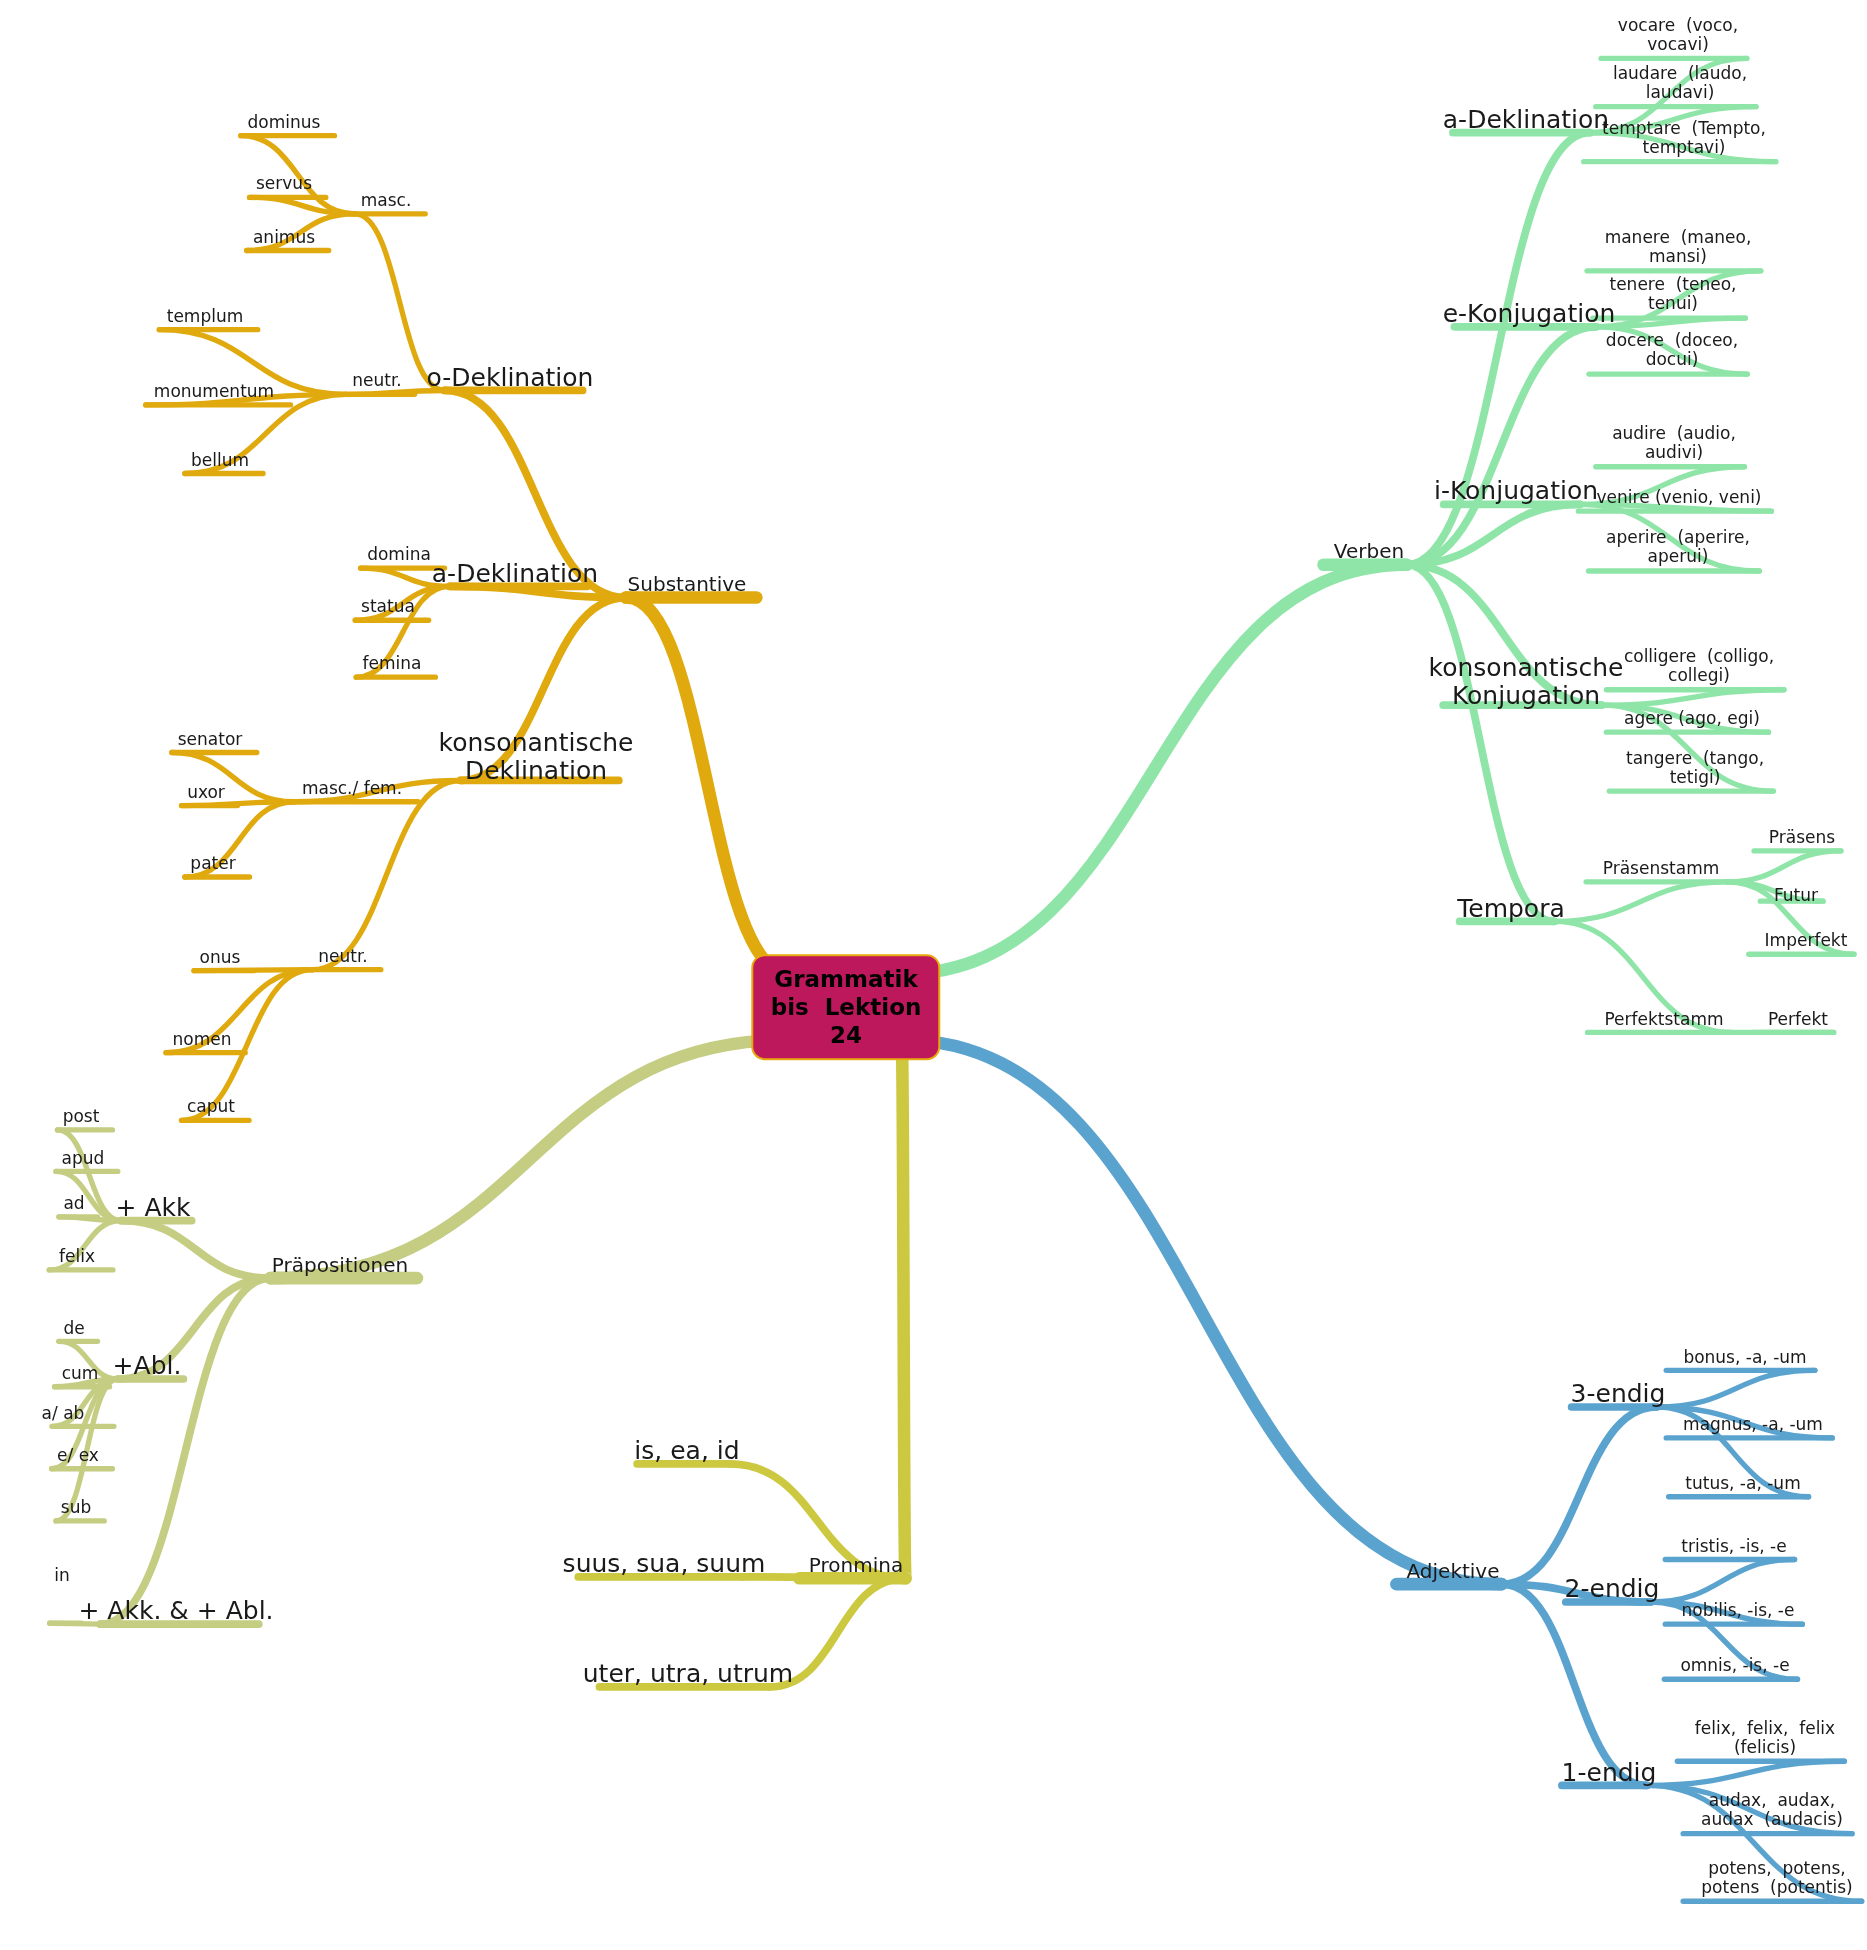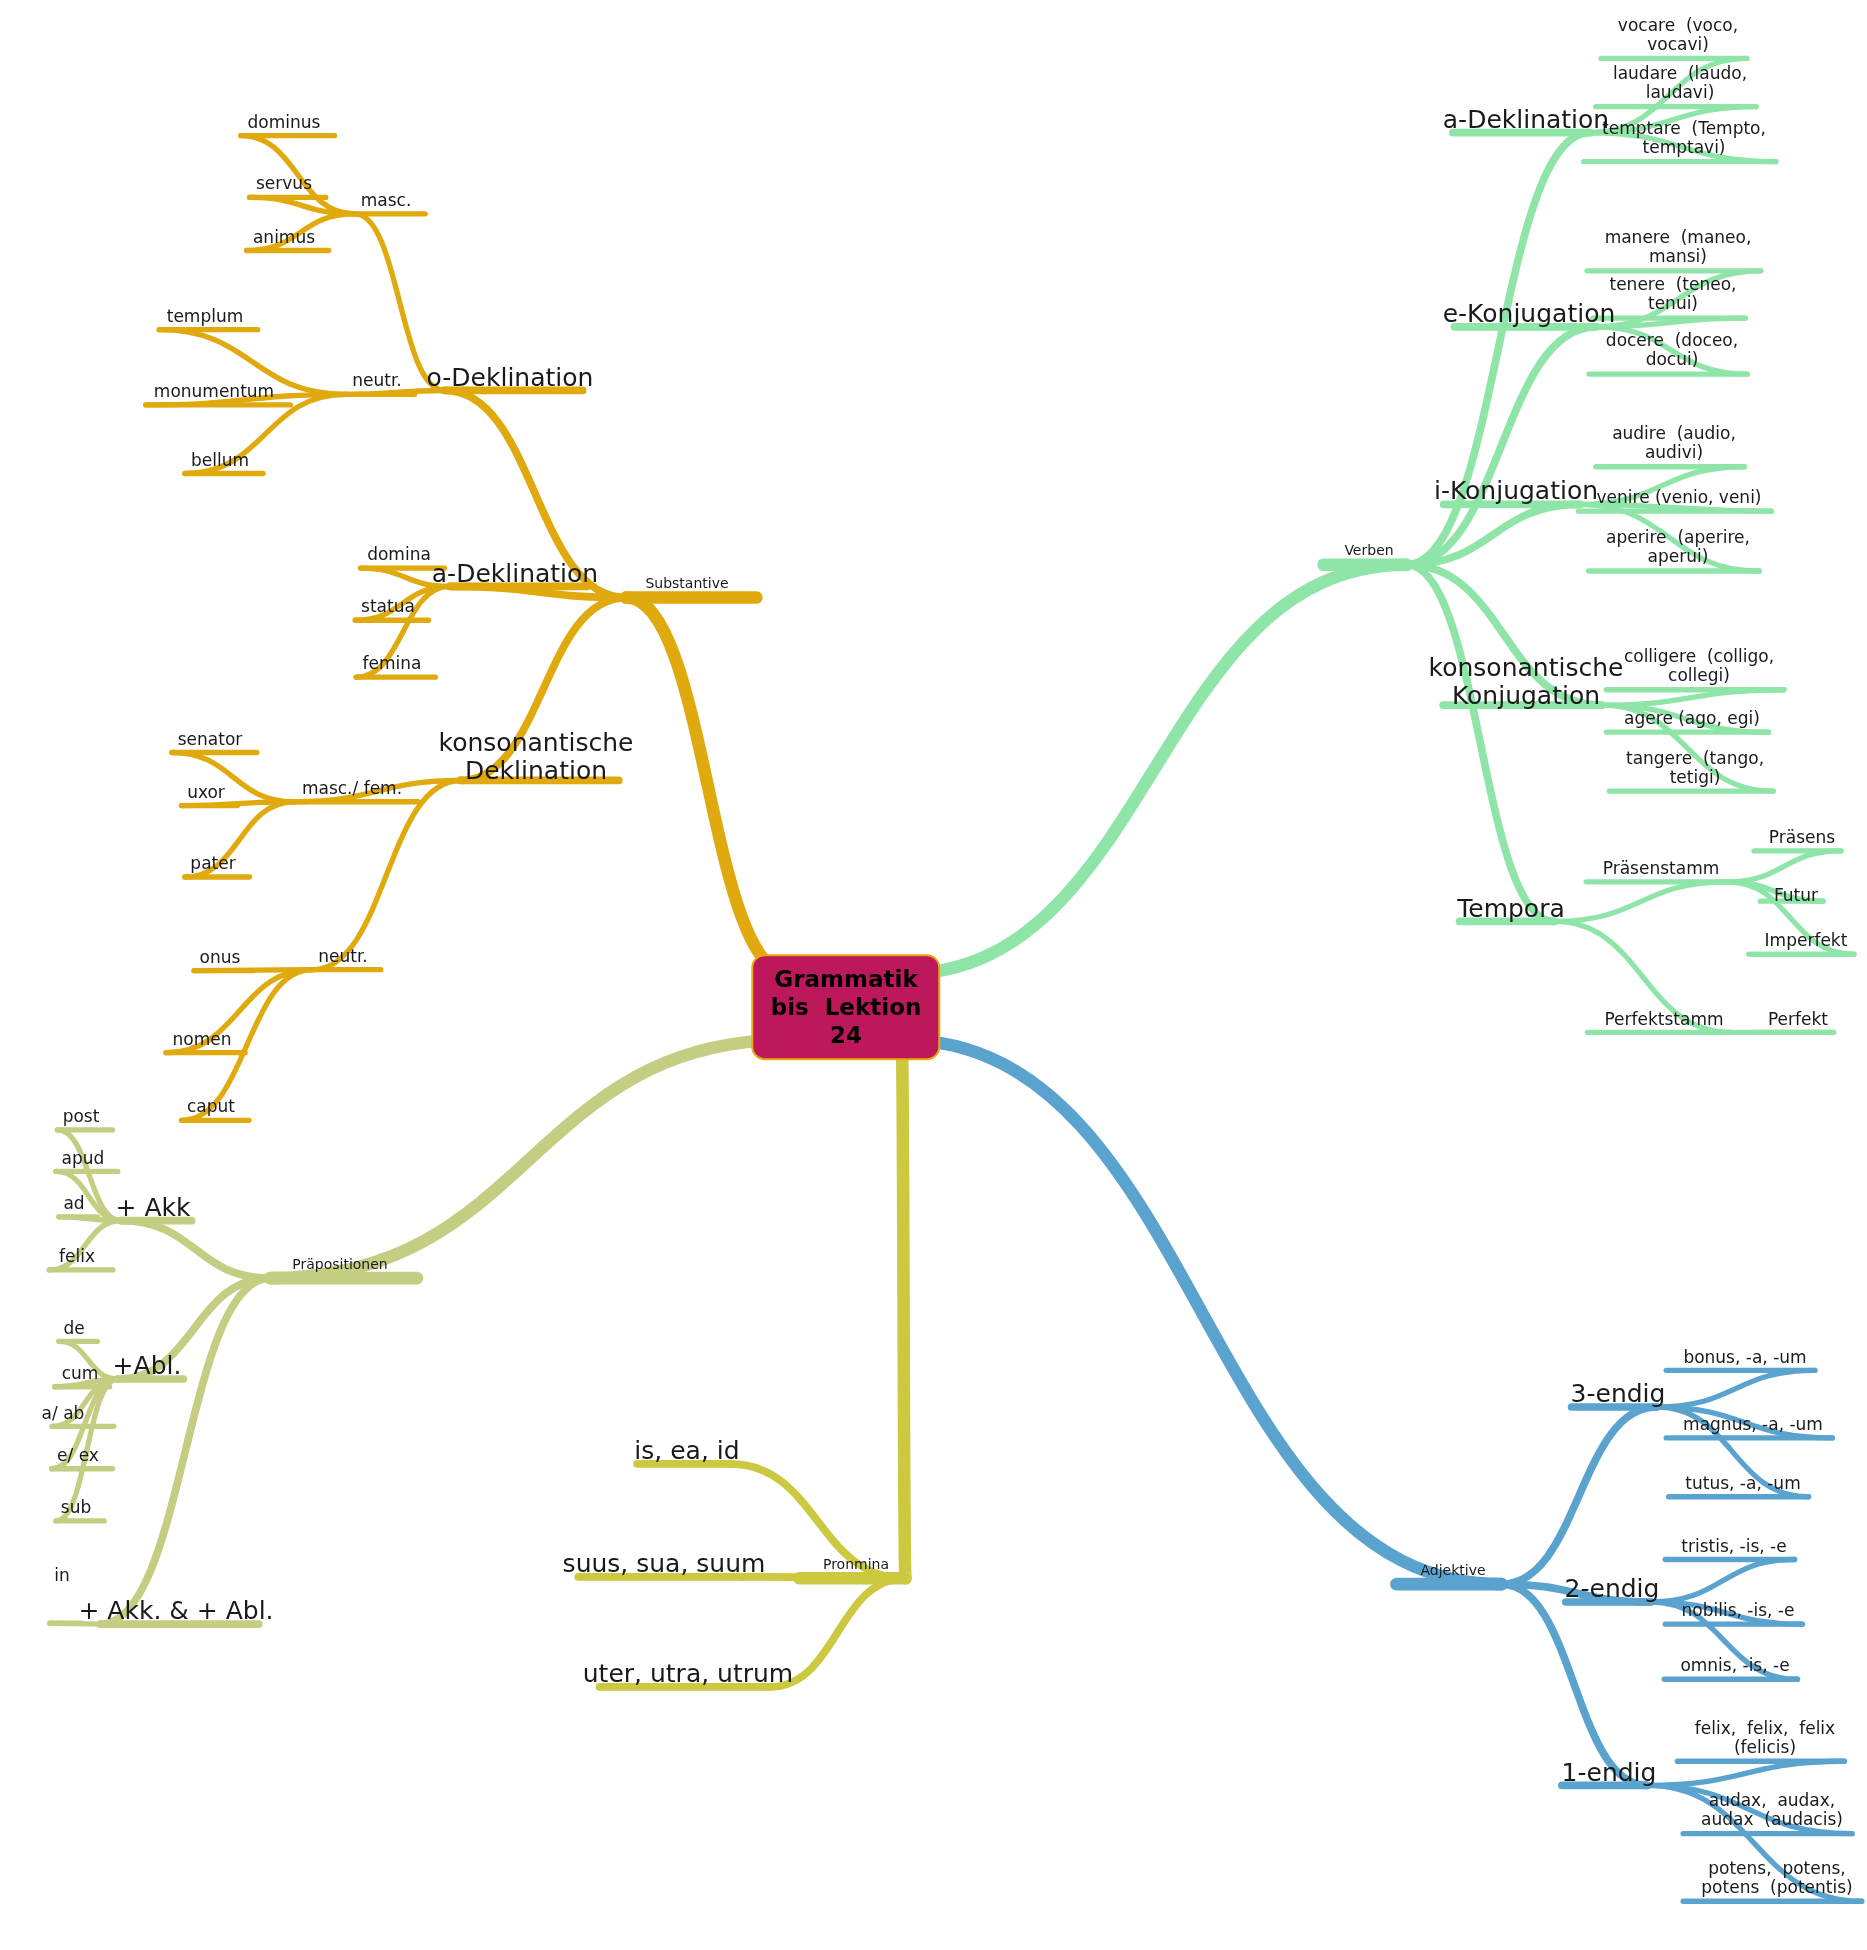--- a/index.html
+++ b/index.html
@@ -1,20 +1,20 @@
 <!DOCTYPE html>
 <html><head>
 <meta charset="utf-8">
 <style>
   html,body{margin:0;padding:0;background:#ffffff;}
   body{font-family:"DejaVu Sans","Liberation Sans",sans-serif;}
   #map-root{position:relative;width:1867px;height:1950px;background:#fff;overflow:hidden;}
   #wires{position:absolute;left:0;top:0;width:1867px;height:1950px;}
   .node-label{position:absolute;color:#1a1a1a;font-size:18.3px;line-height:1.12;white-space:pre;transform:translate(-50%,-50%);text-align:center;}
-  .node-label.lvl1{font-size:14px;}
+  .node-label.lvl1{font-size:20px;}
   .node-label.lvl2{font-size:25px;}
   .node-label.leaf{font-size:17px;}
   #center-node{position:absolute;transform:translate(-50%,-50%);border:2.9px solid #e8a90c;border-radius:13.5px;background:#be185d;padding:8.7px 17.4px;text-align:center;font-weight:bold;font-size:23px;line-height:1.22;color:#000;white-space:pre;}
 </style>
 </head>
 <body>
 
 <div id="map-root">
   <svg id="wires" viewBox="0 0 1934 2020" preserveAspectRatio="none" aria-hidden="true">
       <path d="M 648.5 619 L 783.5 619" stroke="#e0a90e" stroke-width="13" fill="none" stroke-linecap="round" stroke-linejoin="round"></path>

